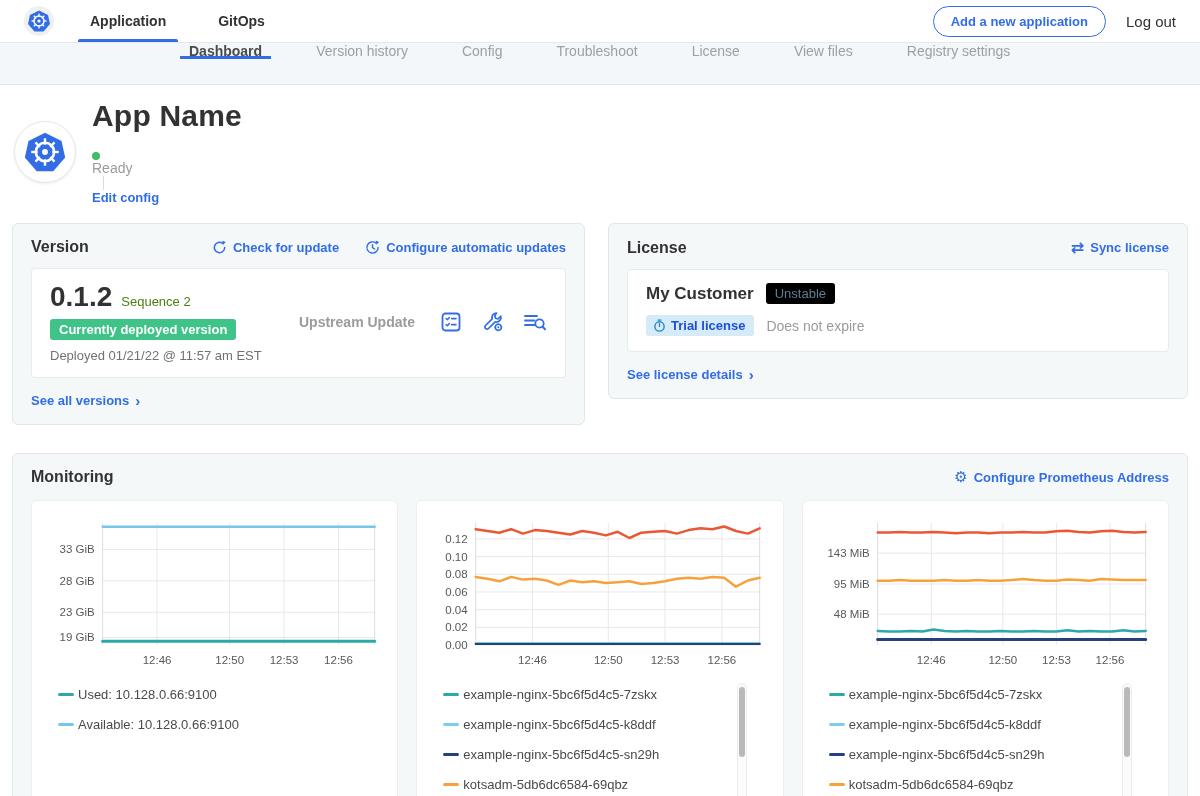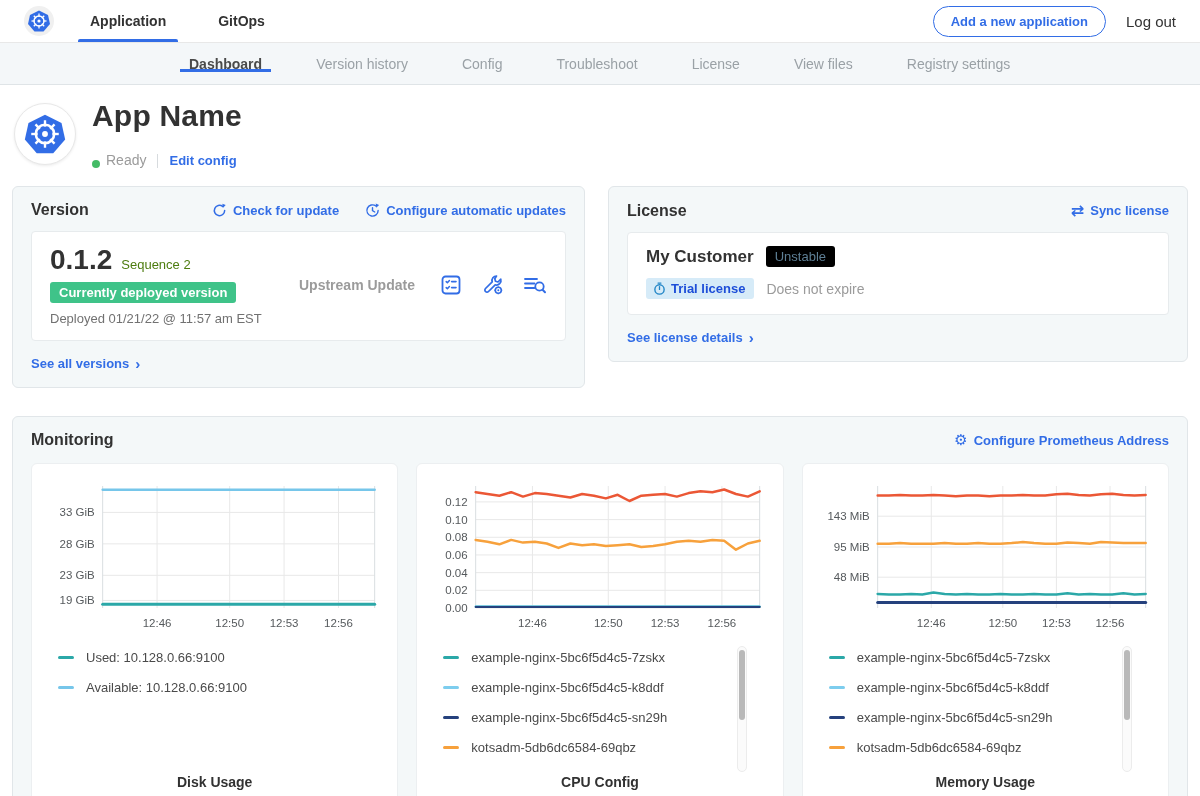--- a/index.html
+++ b/index.html
@@ -17,34 +17,34 @@
   .top-tab.active::after { content:""; position:absolute; left:-8px; right:-8px; bottom:0;
     height:3px; background:#326de6; border-radius:2px 2px 0 0; }
   .topnav-right { margin-left:auto; display:flex; align-items:center; gap:20px; }
   .add-app-btn { border:1px solid #326de6; color:#326de6; background:#fff; font-weight:bold;
     font-size:13px; padding:7px 17px; border-radius:17px; cursor:pointer;
     font-family:inherit; }
   .logout { font-size:15px; color:#323232; cursor:pointer; }
 
   
   .subnav { height:42px; background:#f4f7f9; border-bottom:1px solid #dfe4e7;
-    display:flex; align-items:center; padding-left:162px; }
+    display:flex; align-items:flex-start; padding-left:162px; }
   .sub-tab { position:relative; display:flex; align-items:center; padding:0 27px;
     font-size:14px; color:#9aa1a6; cursor:pointer; }
   .sub-tab.active { color:#4a4a4a; font-weight:bold; }
   .sub-tab.active::after { content:""; position:absolute; left:18px; right:18px; bottom:0;
     height:3px; background:#326de6; }
 
   
   .app-header { display:flex; align-items:center; padding:14px 24px 10px 14px; }
   .app-avatar { width:62px; height:62px; border-radius:50%; background:#fff;
     border:1px solid #e8e8e8; box-shadow:0 1px 3px rgba(0,0,0,.08);
     display:flex; align-items:center; justify-content:center; margin-right:16px; }
   .app-title { font-size:30px; font-weight:bold; color:#323232; letter-spacing:.2px; }
-  .app-status-row { display:flex; align-items:flex-end; margin-top:19px; }
+  .app-status-row { display:flex; align-items:flex-start; margin-top:19px;flex-direction:column; }
   .ready-dot { width:8px; height:8px; border-radius:50%; background:#44bb66; margin-right:6px; }
   .ready-text { font-size:14px; color:#9b9b9b; }
   .status-divider { width:1px; height:14px; background:#d7dbde; margin:0 11px; }
   .link { color:#326de6; font-weight:bold; font-size:13px; cursor:pointer; text-decoration:none;
     display:inline-flex; align-items:center; gap:6px; }
 
   
   .cards-row { display:flex; gap:23px; padding:8px 12px 0 12px; align-items:flex-start; }
   .panel { background:#f4f8f9; border:1px solid #e1e6e9; border-radius:6px; padding:14px 18px 15px 18px; }
   .panel-header { display:flex; align-items:center; }
@@ -77,21 +77,21 @@
     padding:3px 9px 3px 7px; border-radius:3px; display:inline-flex; align-items:center; gap:5px; }
   .expiry { font-size:14px; color:#9b9b9b; }
 
   
   .monitoring-panel { margin:28px 12px 0 12px; padding:14px 18px 18px 18px; }
   .charts-row { display:flex; gap:18px; margin-top:14px; }
   .chart-card { flex:1; background:#fff; border:1px solid #eceff1; border-radius:6px;
     padding:12px 12px 10px 12px; height:344px; display:flex; flex-direction:column; }
   .chart-svg { width:100%; height:158px; display:block; }
   .legend { position:relative; margin-top:16px; padding-left:14px; flex:1; }
-  .legend-item { display:flex; align-items:center; gap:12px; margin-bottom:15px; }
+  .legend-item { display:flex; align-items:center; gap:4px; margin-bottom:15px; }
   .legend-swatch { width:16px; height:3px; border-radius:2px; flex:none; }
   .legend-label { font-size:13px; color:#4a4a4a; }
   .legend-scrollbar { position:absolute; top:-4px; right:24px; width:10px; height:126px;
     background:#fbfbfb; border:1px solid #ececec; border-radius:5px; }
   .legend-scrollbar .thumb { position:absolute; top:3px; left:1px; width:6px; height:70px;
     background:#b9b9b9; border-radius:3px; }
   .chart-title { text-align:center; font-size:14px; font-weight:bold; color:#323232; padding:4px 0 6px 0; }
 
   svg text { font-family:"Liberation Sans","DejaVu Sans",sans-serif; }
 </style>

